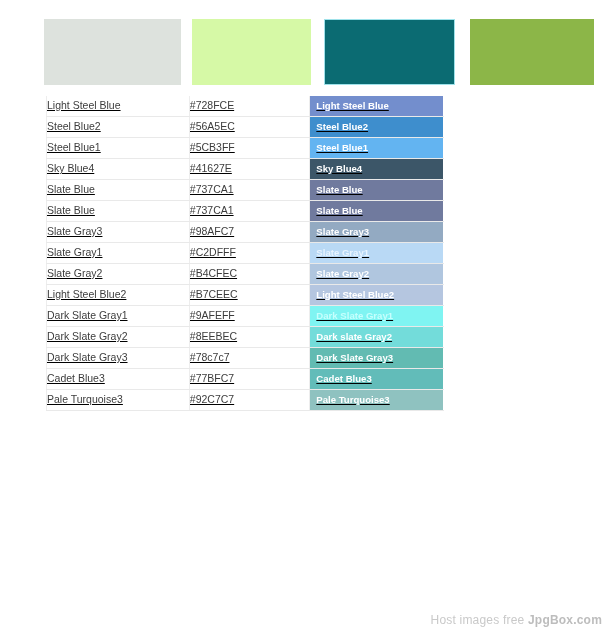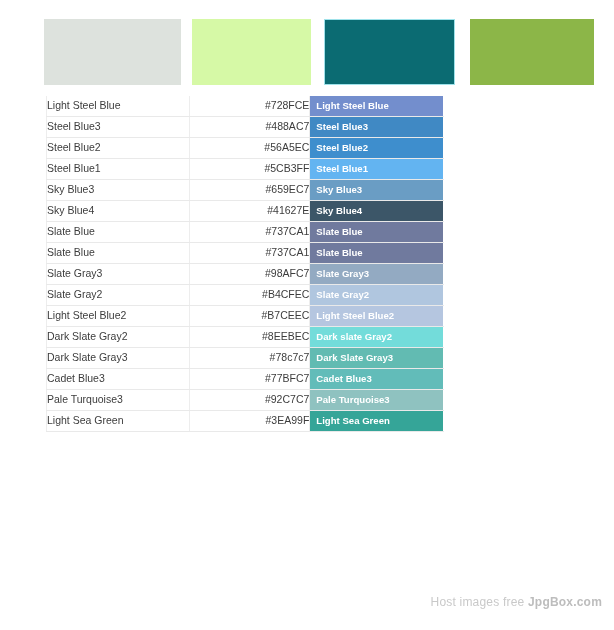--- a/index.html
+++ b/index.html
@@ -38,20 +38,21 @@
   #color-table {
     position: absolute;
     left: 46px;
     top: 96px;
     width: 398px;
     border-collapse: collapse;
     table-layout: fixed;
   }
   #color-table tr {
     height: 20.1px;
+    text-decoration: underline;
   }
   #color-table td {
     padding: 0;
     margin: 0;
     vertical-align: middle;
     border-bottom: 1px solid #e9e9e9;
     font-size: 10.5px;
     color: #3c3c3c;
     line-height: 1.1;
     white-space: nowrap;
@@ -61,21 +62,20 @@
   td.c-name {
     width: 140px;
     padding-left: 9px;
     border-left: 1px solid #ededed;
     border-right: 1px solid #ededed;
   }
   td.c-hex {
     width: 118px;
     padding-left: 8px;
     border-right: 1px solid #ededed;
-    text-align: right;
   }
   td.c-swatch {
     width: 131px;
     padding: 0;
     border-bottom: 1px solid #ffffff;
     border-left: 1px solid #ffffff;
     border-right: 1px solid #ffffff;
   }
   .swatch-cell {
     display: block;
@@ -91,21 +91,21 @@
     overflow: hidden;
   }
   
   tr.tight { height: 17px; }
   tr.tight td { border-bottom-color: transparent; }
 
   
   #watermark {
     position: absolute;
     right: 12px;
-    bottom: 21px;
+    bottom: 3px;
     font-size: 12px;
     color: #c9c9c9;
     letter-spacing: 0.2px;
     white-space: nowrap;
     margin-top: 21px;
   }
   #watermark .brand {
     color: #bdbdbd;
     font-weight: bold;
   }
@@ -123,45 +123,31 @@
 <table id="color-table">
   <tbody id="color-table-body">
       <tr>
         <td class="c-name">Light Steel Blue</td>
         <td class="c-hex">#728FCE</td>
         <td class="c-swatch">
           <span class="swatch-cell" style="background: rgb(115, 142, 205); color: rgb(255, 255, 255);">Light Steel Blue</span>
         </td>
       </tr>
       <tr>
-        <td class="c-name">Steel Blue3</td>
-        <td class="c-hex">#488AC7</td>
-        <td class="c-swatch">
-          <span class="swatch-cell" style="background: rgb(64, 137, 196); color: rgb(255, 255, 255);">Steel Blue3</span>
-        </td>
-      </tr>
-      <tr>
         <td class="c-name">Steel Blue2</td>
         <td class="c-hex">#56A5EC</td>
         <td class="c-swatch">
           <span class="swatch-cell" style="background: rgb(62, 142, 205); color: rgb(255, 255, 255);">Steel Blue2</span>
         </td>
       </tr>
       <tr>
         <td class="c-name">Steel Blue1</td>
         <td class="c-hex">#5CB3FF</td>
         <td class="c-swatch">
           <span class="swatch-cell" style="background: rgb(99, 180, 241); color: rgb(255, 255, 255);">Steel Blue1</span>
-        </td>
-      </tr>
-      <tr>
-        <td class="c-name">Sky Blue3</td>
-        <td class="c-hex">#659EC7</td>
-        <td class="c-swatch">
-          <span class="swatch-cell" style="background: rgb(106, 157, 196); color: rgb(255, 255, 255);">Sky Blue3</span>
         </td>
       </tr>
       <tr>
         <td class="c-name">Sky Blue4</td>
         <td class="c-hex">#41627E</td>
         <td class="c-swatch">
           <span class="swatch-cell" style="background: rgb(60, 86, 104); color: rgb(255, 255, 255);">Sky Blue4</span>
         </td>
       </tr>
       <tr>
@@ -179,34 +165,48 @@
         </td>
       </tr>
       <tr class="tight">
         <td class="c-name">Slate Gray3</td>
         <td class="c-hex">#98AFC7</td>
         <td class="c-swatch">
           <span class="swatch-cell" style="background: rgb(147, 170, 194); color: rgb(255, 255, 255);">Slate Gray3</span>
         </td>
       </tr>
       <tr>
+        <td class="c-name">Slate Gray1</td>
+        <td class="c-hex">#C2DFFF</td>
+        <td class="c-swatch">
+          <span class="swatch-cell" style="background: rgb(185, 217, 245); color: rgb(232, 244, 255);">Slate Gray1</span>
+        </td>
+      </tr>
+      <tr>
         <td class="c-name">Slate Gray2</td>
         <td class="c-hex">#B4CFEC</td>
         <td class="c-swatch">
           <span class="swatch-cell" style="background: rgb(176, 198, 223); color: rgb(255, 255, 255);">Slate Gray2</span>
         </td>
       </tr>
       <tr>
         <td class="c-name">Light Steel Blue2</td>
         <td class="c-hex">#B7CEEC</td>
         <td class="c-swatch">
           <span class="swatch-cell" style="background: rgb(181, 198, 224); color: rgb(255, 255, 255);">Light Steel Blue2</span>
         </td>
       </tr>
       <tr>
+        <td class="c-name">Dark Slate Gray1</td>
+        <td class="c-hex">#9AFEFF</td>
+        <td class="c-swatch">
+          <span class="swatch-cell" style="background: rgb(127, 244, 242); color: rgb(198, 255, 253);">Dark Slate Gray1</span>
+        </td>
+      </tr>
+      <tr>
         <td class="c-name">Dark Slate Gray2</td>
         <td class="c-hex">#8EEBEC</td>
         <td class="c-swatch">
           <span class="swatch-cell" style="background: rgb(115, 220, 218); color: rgb(255, 255, 255);">Dark slate Gray2</span>
         </td>
       </tr>
       <tr>
         <td class="c-name">Dark Slate Gray3</td>
         <td class="c-hex">#78c7c7</td>
         <td class="c-swatch">
@@ -218,27 +218,20 @@
         <td class="c-hex">#77BFC7</td>
         <td class="c-swatch">
           <span class="swatch-cell" style="background: rgb(98, 188, 185); color: rgb(255, 255, 255);">Cadet Blue3</span>
         </td>
       </tr>
       <tr>
         <td class="c-name">Pale Turquoise3</td>
         <td class="c-hex">#92C7C7</td>
         <td class="c-swatch">
           <span class="swatch-cell" style="background: rgb(143, 194, 192); color: rgb(255, 255, 255);">Pale Turquoise3</span>
-        </td>
-      </tr>
-      <tr>
-        <td class="c-name">Light Sea Green</td>
-        <td class="c-hex">#3EA99F</td>
-        <td class="c-swatch">
-          <span class="swatch-cell" style="background: rgb(53, 165, 152); color: rgb(255, 255, 255);">Light Sea Green</span>
         </td>
       </tr>
     </tbody>
 </table>
 
 <div id="watermark">
   <span>Host images free </span><span class="brand">JpgBox.com</span>
 </div>
 
 </body></html>

